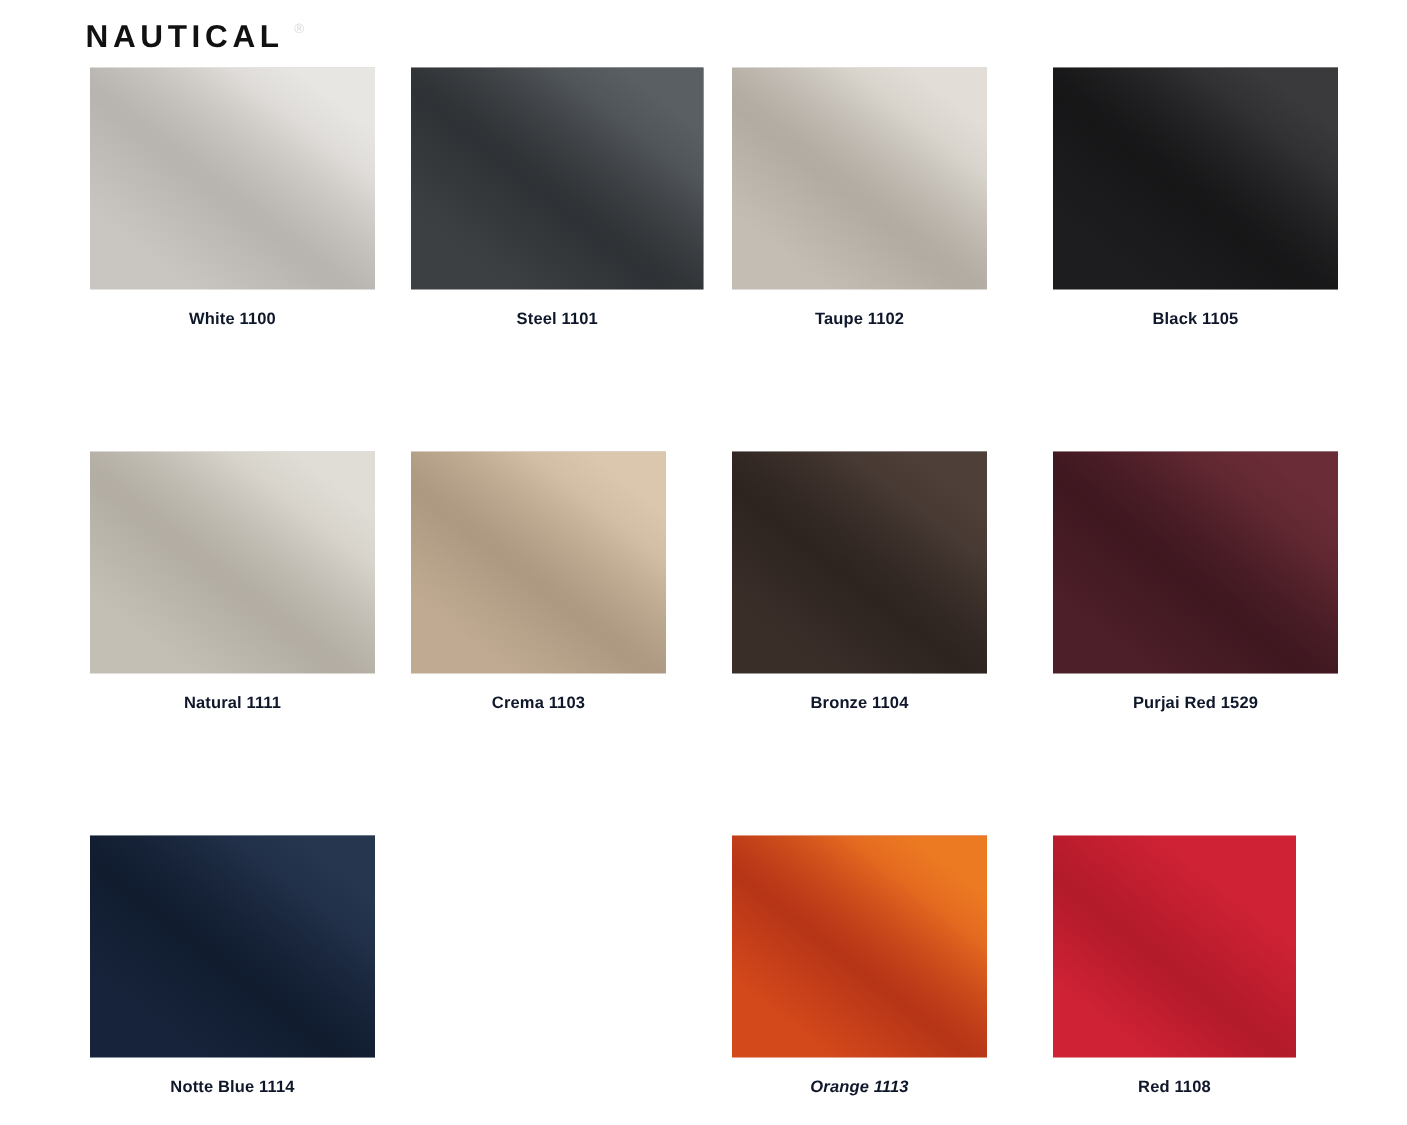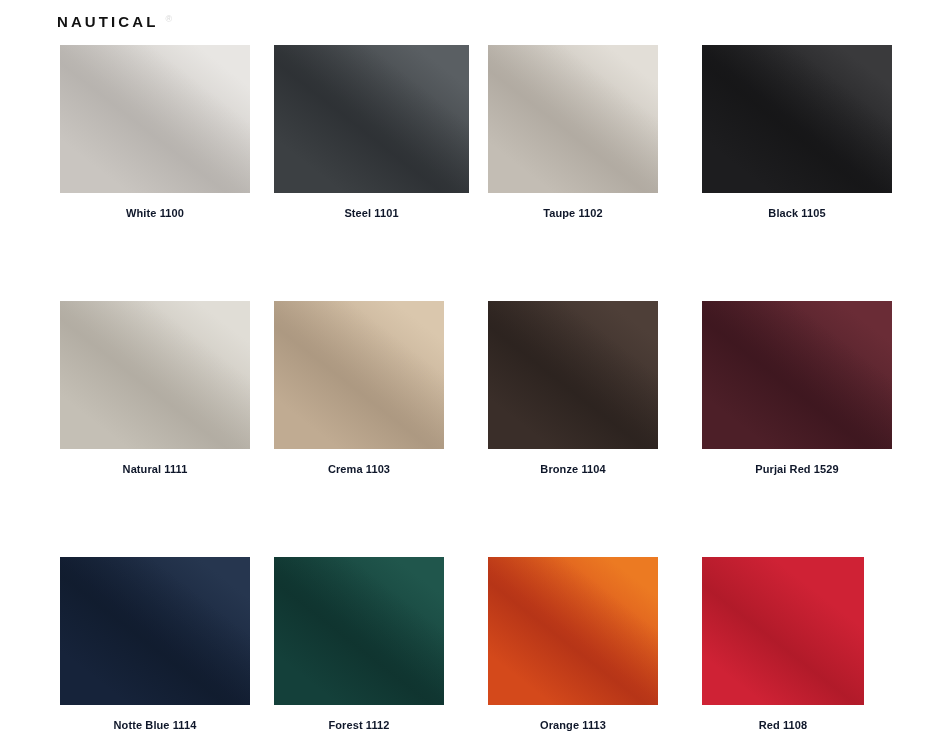--- a/index.html
+++ b/index.html
@@ -23,21 +23,21 @@
 
   
   .collection-header {
     position: absolute;
     left: 57px;
     top: 14px;
     display: flex;
     align-items: flex-start;
   }
   .collection-title {
-    font-size: 15px;
+    font-size: 21px;
     font-weight: bold;
     letter-spacing: 3.1px;
     color: #111111;
     line-height: 1;
     white-space: nowrap;
   }
   .title-mark {
     font-size: 9px;
     color: #d8d8d8;
     margin-left: 7px;
@@ -152,28 +152,21 @@
         </div>
         <div class="swatch-label">Purjai Red 1529</div>
       </div>
       <div class="swatch-cell" style="left: 60px; top: 557px; width: 190px;">
         <div class="swatch-chip" style="height: 148px; background-color: rgb(22, 35, 58);">
           <div class="sheen-light" style="background: linear-gradient(218deg, rgb(38, 54, 79) 0%, rgb(38, 54, 79) 14%, rgba(255, 255, 255, 0) 52%);"></div>
           <div class="sheen-dark" style="background: linear-gradient(38deg, rgba(0, 0, 0, 0) 18%, rgb(13, 23, 38) 44%, rgba(0, 0, 0, 0) 74%); opacity: 0.55;"></div>
         </div>
         <div class="swatch-label">Notte Blue 1114</div>
       </div>
-      <div class="swatch-cell" style="left: 274px; top: 557px; width: 170px;">
-        <div class="swatch-chip" style="height: 148px; background-color: rgb(20, 64, 58);">
-          <div class="sheen-light" style="background: linear-gradient(218deg, rgb(32, 86, 76) 0%, rgb(32, 86, 76) 14%, rgba(255, 255, 255, 0) 52%);"></div>
-          <div class="sheen-dark" style="background: linear-gradient(38deg, rgba(0, 0, 0, 0) 18%, rgb(12, 43, 39) 44%, rgba(0, 0, 0, 0) 74%); opacity: 0.55;"></div>
-        </div>
-        <div class="swatch-label">Forest 1112</div>
-      </div>
-      <div class="swatch-cell" style="left: 488px; top: 557px; width: 170px;">
+      <div class="swatch-cell" style="left: 488px; top: 557px; width: 170px; font-style: italic;">
         <div class="swatch-chip" style="height: 148px; background-color: rgb(212, 73, 27);">
           <div class="sheen-light" style="background: linear-gradient(218deg, rgb(236, 122, 34) 0%, rgb(236, 122, 34) 14%, rgba(255, 255, 255, 0) 52%);"></div>
           <div class="sheen-dark" style="background: linear-gradient(38deg, rgba(0, 0, 0, 0) 18%, rgb(158, 36, 20) 44%, rgba(0, 0, 0, 0) 74%); opacity: 0.55;"></div>
         </div>
         <div class="swatch-label">Orange 1113</div>
       </div>
       <div class="swatch-cell" style="left: 702px; top: 557px; width: 162px;">
         <div class="swatch-chip" style="height: 148px; background-color: rgb(207, 34, 53);">
           <div class="sheen-light"></div>
           <div class="sheen-dark" style="background: linear-gradient(38deg, rgba(0, 0, 0, 0) 18%, rgb(153, 20, 32) 44%, rgba(0, 0, 0, 0) 74%); opacity: 0.55;"></div>

